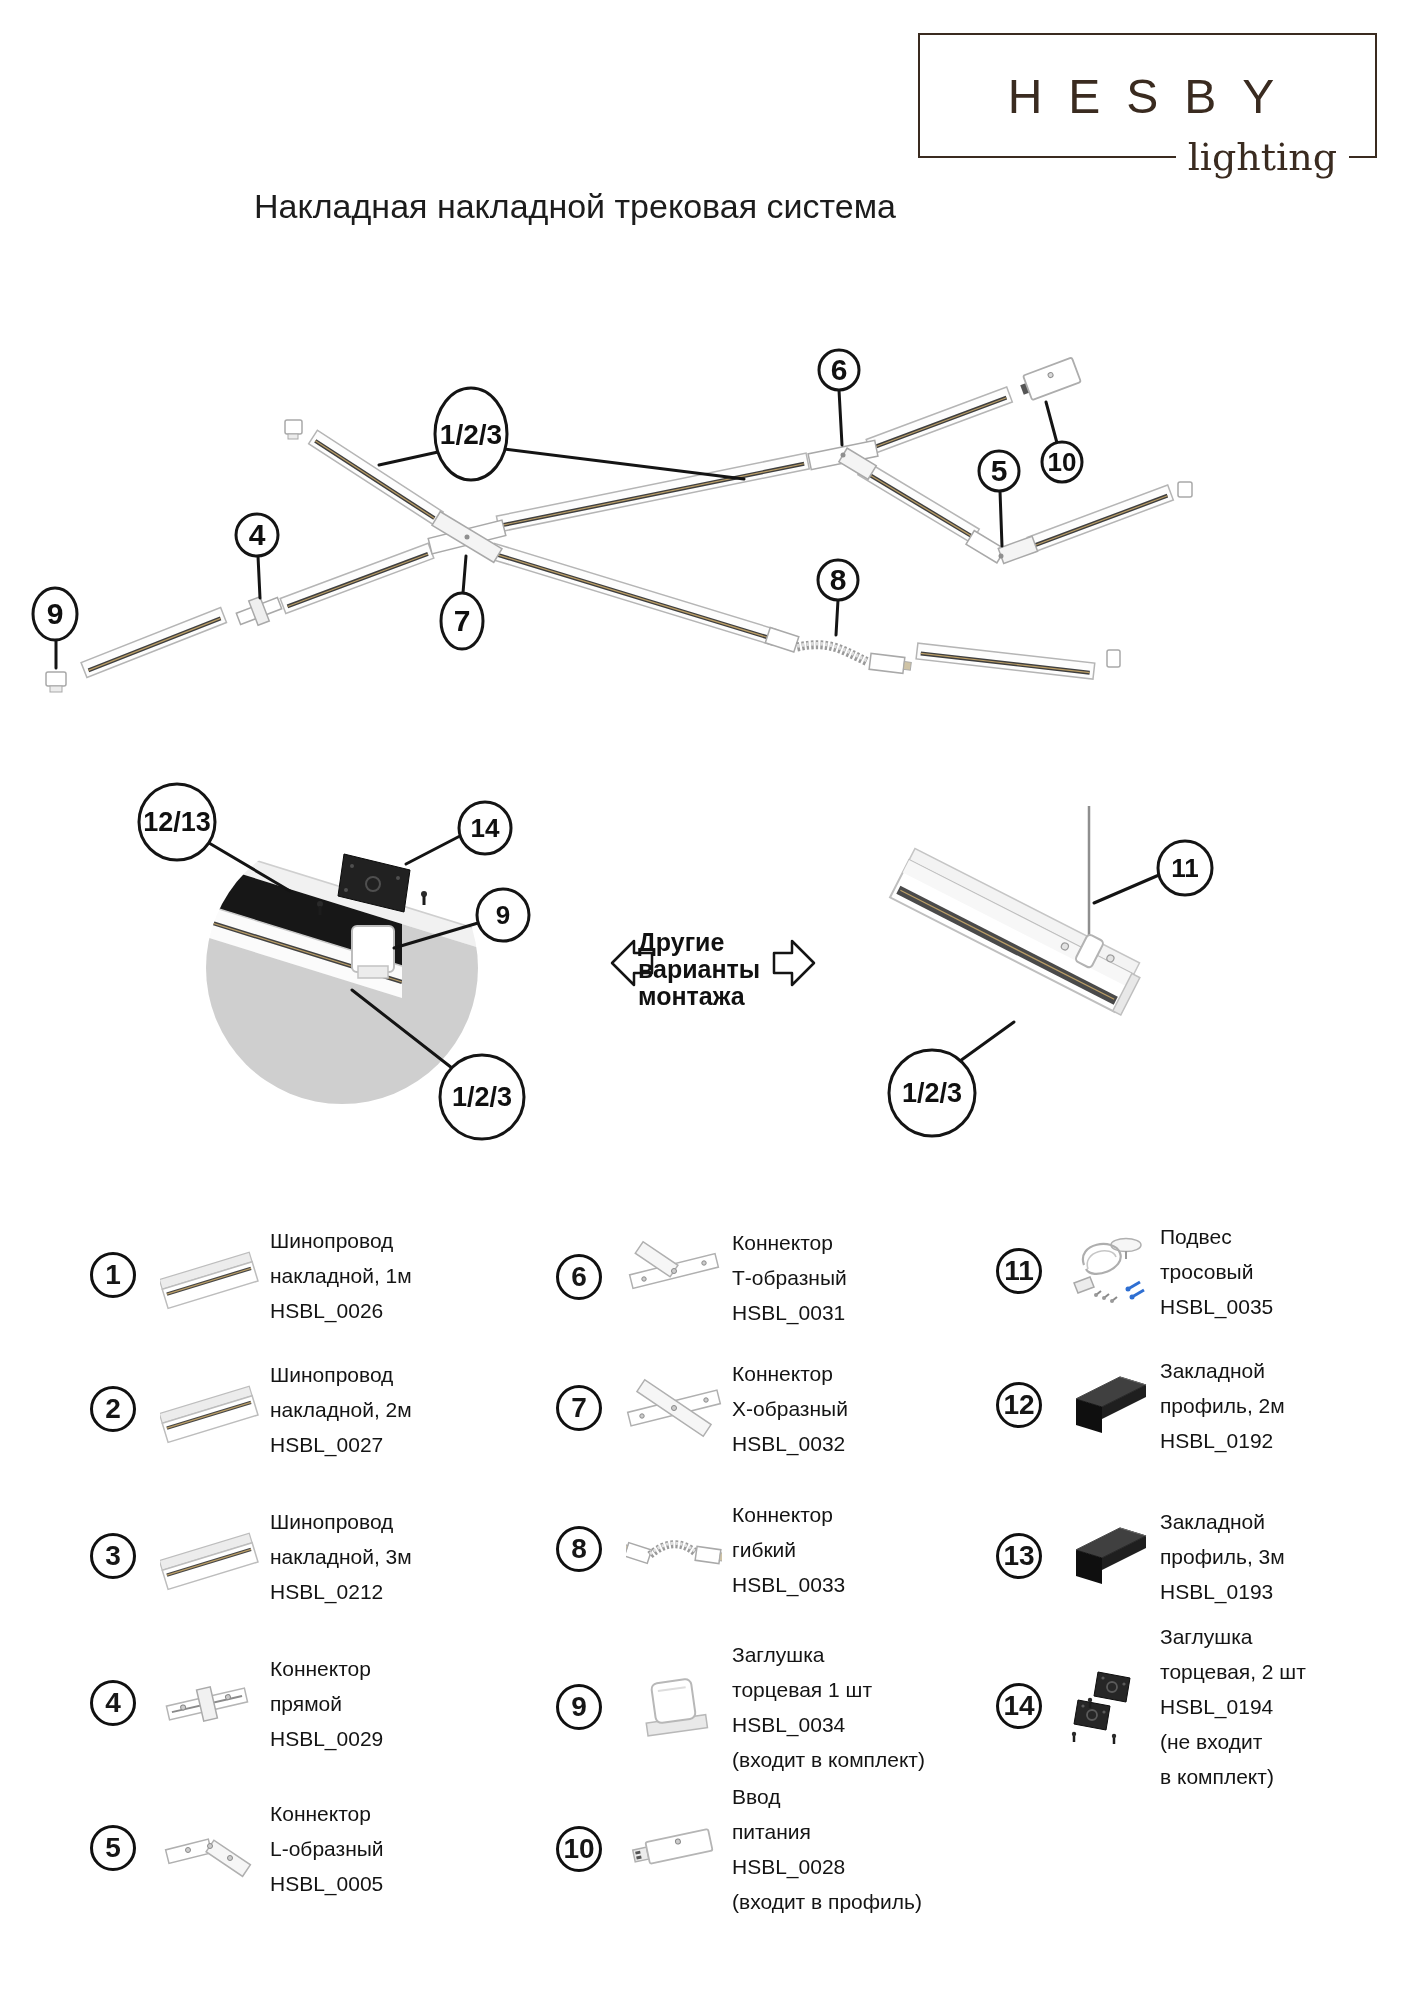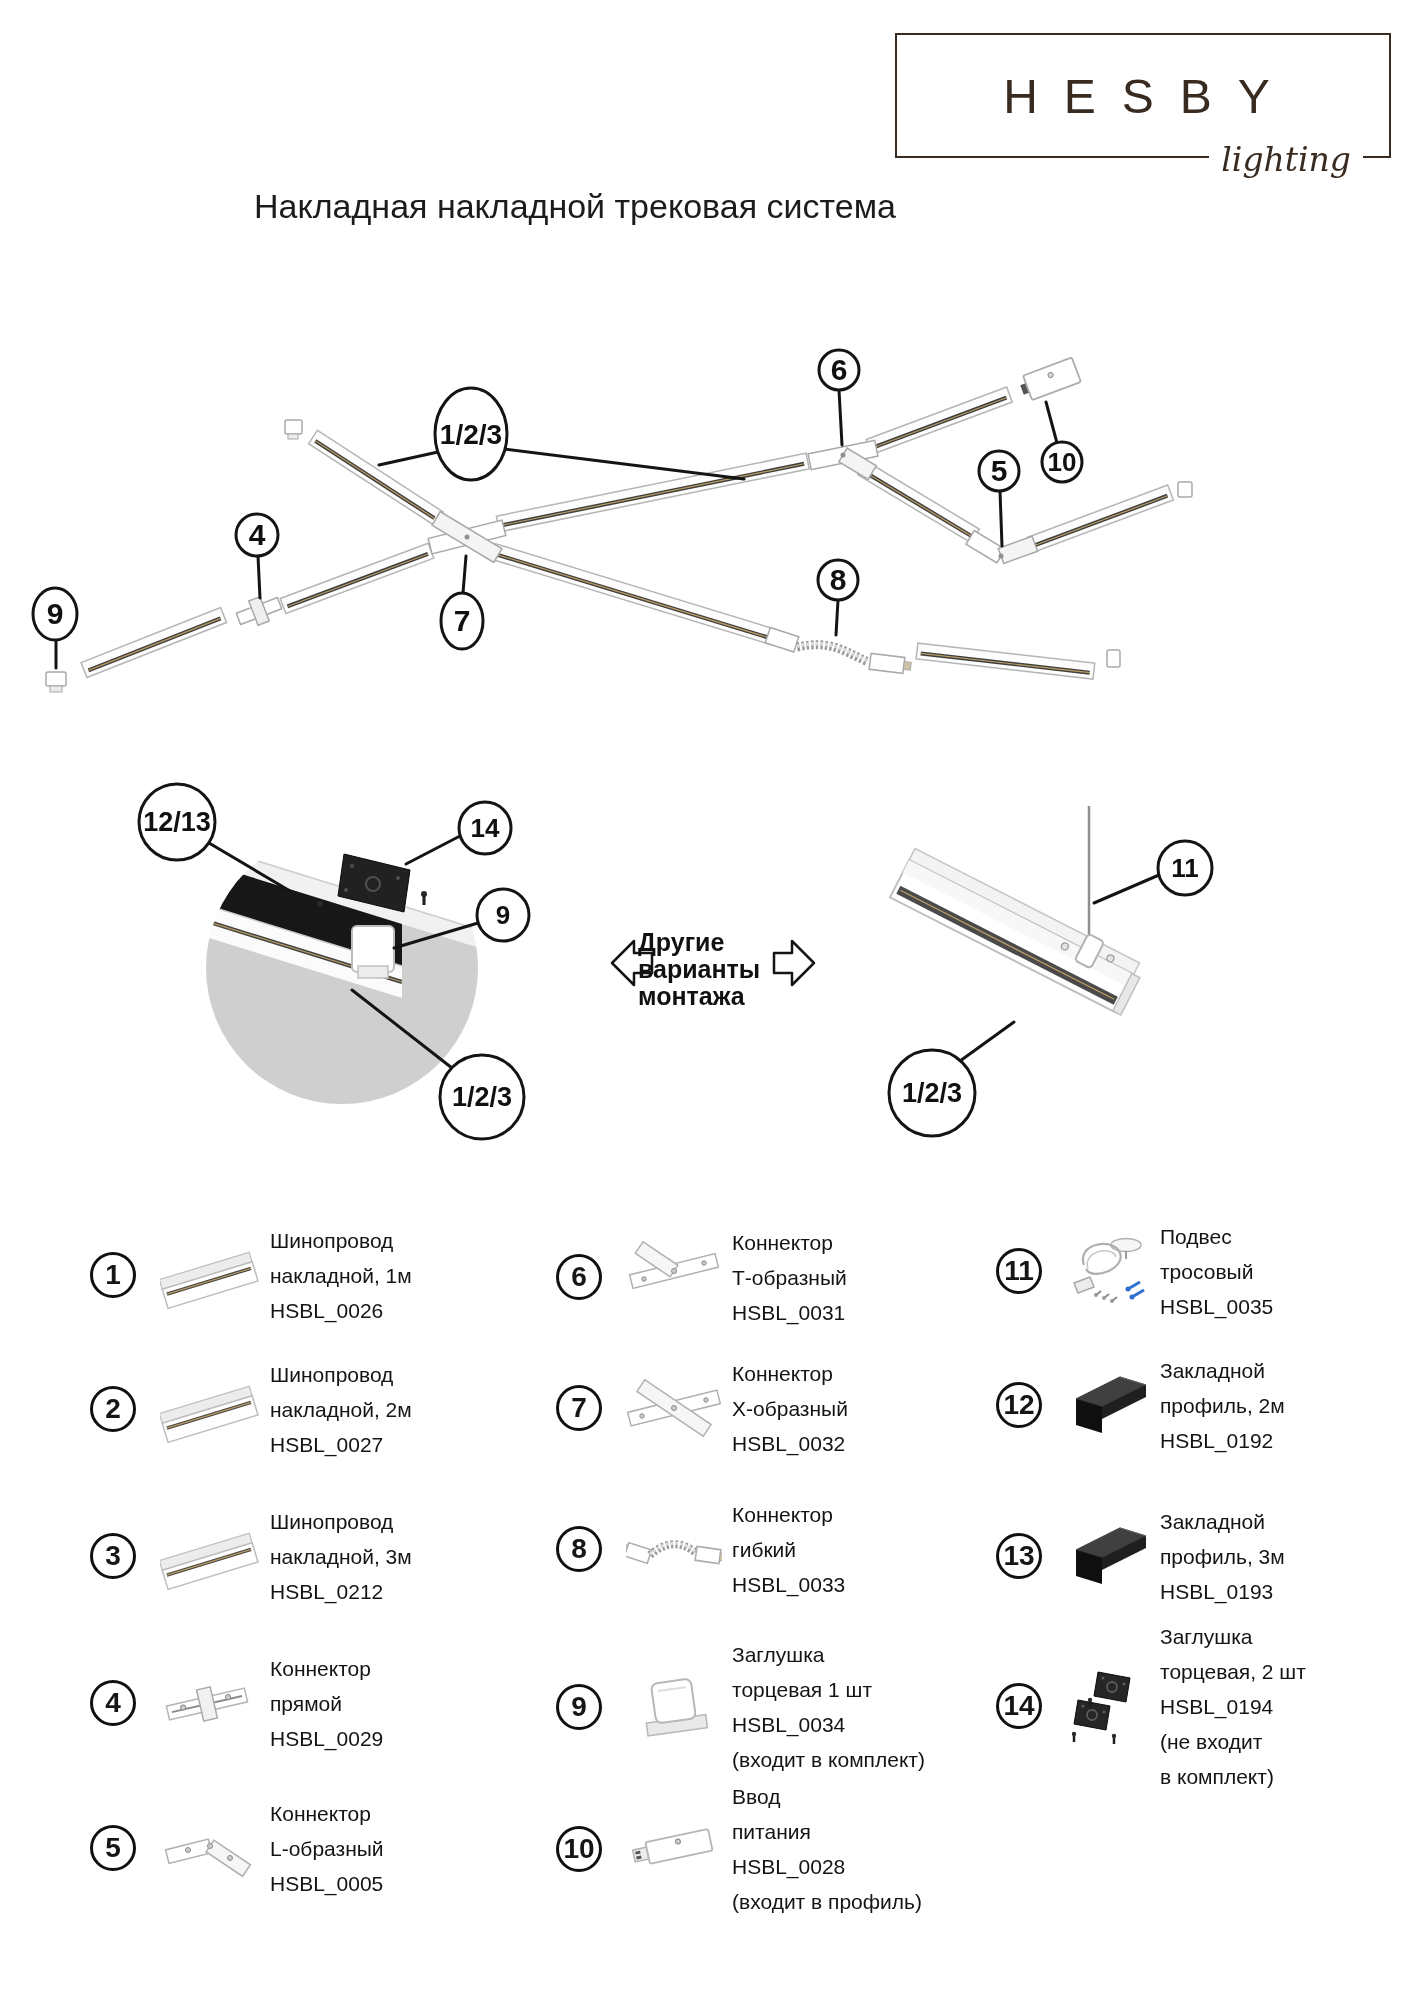--- a/index.html
+++ b/index.html
@@ -1,21 +1,21 @@
 <!DOCTYPE html>
 <html><head>
 <meta charset="utf-8">
 <style>
   html,body{margin:0;padding:0;background:#ffffff;}
   body{width:1414px;height:1999px;position:relative;font-family:"Liberation Sans",sans-serif;color:#161616;overflow:hidden;}
   .abs{position:absolute;}
   
-  .logo-box{left:895px;top:33px;width:496px;height:125px;border:2.5px solid #3a2b20;box-sizing:border-box;}
+  .logo-box{left:918px;top:33px;width:459px;height:125px;border:2.5px solid #3a2b20;box-sizing:border-box;}
   .logo-brand{position:absolute;left:0;right:0;top:34px;text-align:center;font-size:48px;font-weight:500;letter-spacing:26px;margin-left:13px;color:#3a2b20;}
-  .logo-sub{position:absolute;right:26px;bottom:-22px;font-family:"DejaVu Serif",serif;font-style:italic;font-size:33px;color:#3a2b20;background:#ffffff;padding:0 12px;line-height:1.05;margin-top:48px;}
+  .logo-sub{position:absolute;right:26px;bottom:-22px;font-family:"DejaVu Serif",serif;font-size:38px;color:#3a2b20;background:#ffffff;padding:0 12px;line-height:1.05;margin-top:48px;}
   
   .title{left:40px;top:186px;width:1070px;text-align:center;font-size:34px;line-height:40px;font-weight:500;color:#1c1c1c;}
   
   .mount-label{left:638px;top:929px;width:150px;text-align:left;font-size:25px;line-height:27px;font-weight:600;white-space:pre-line;color:#111;}
   
   .li{position:absolute;display:flex;align-items:center;}
   .num{flex:0 0 auto;width:46px;height:46px;border:3px solid #101010;border-radius:50%;display:flex;align-items:center;justify-content:center;font-size:28px;font-weight:600;margin-right:24px;box-sizing:border-box;background:#fff;}
   .ic{flex:0 0 auto;margin-right:10px;}
   .txt{font-size:21px;line-height:35px;font-weight:500;white-space:pre-line;color:#141414;}
   svg text{font-family:"Liberation Sans",sans-serif;font-weight:600;fill:#101010;}

